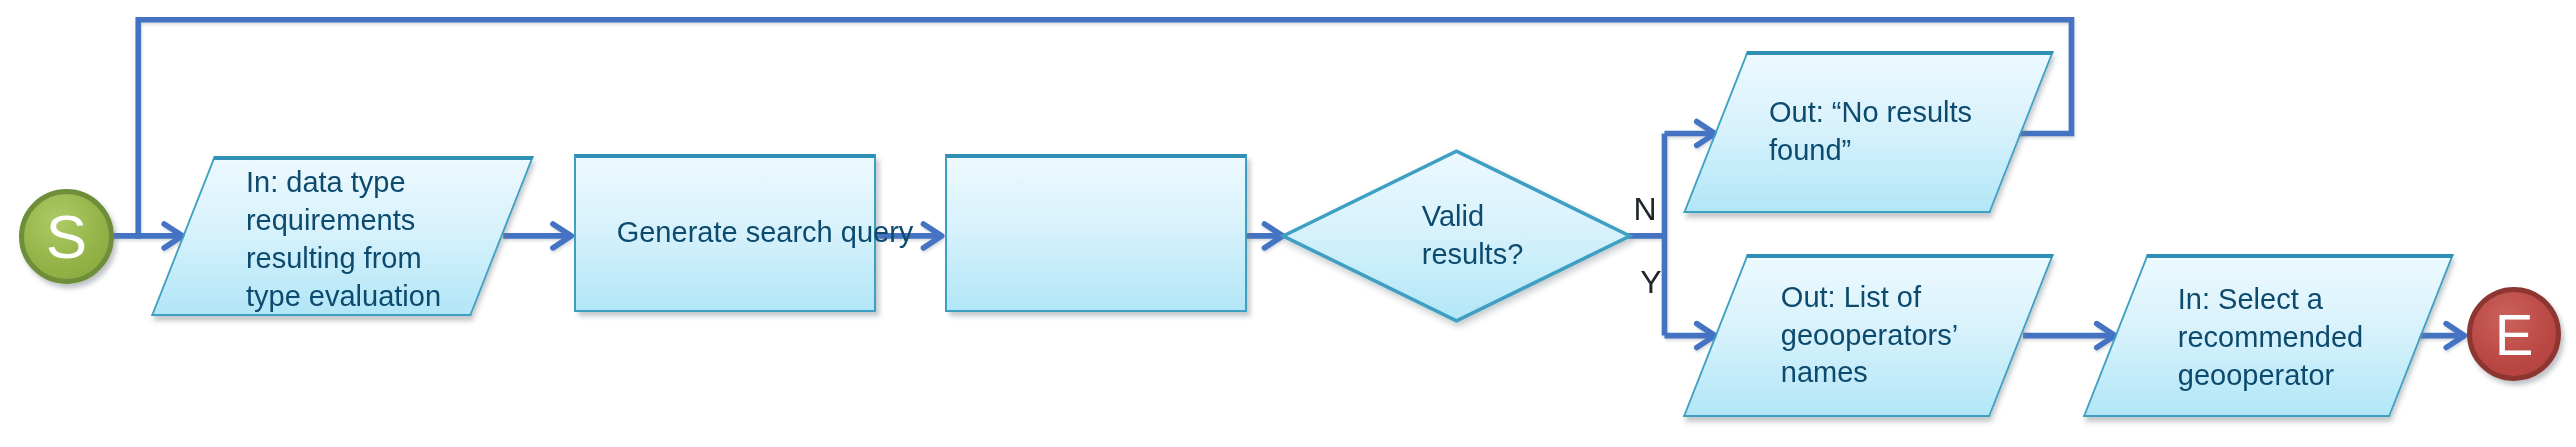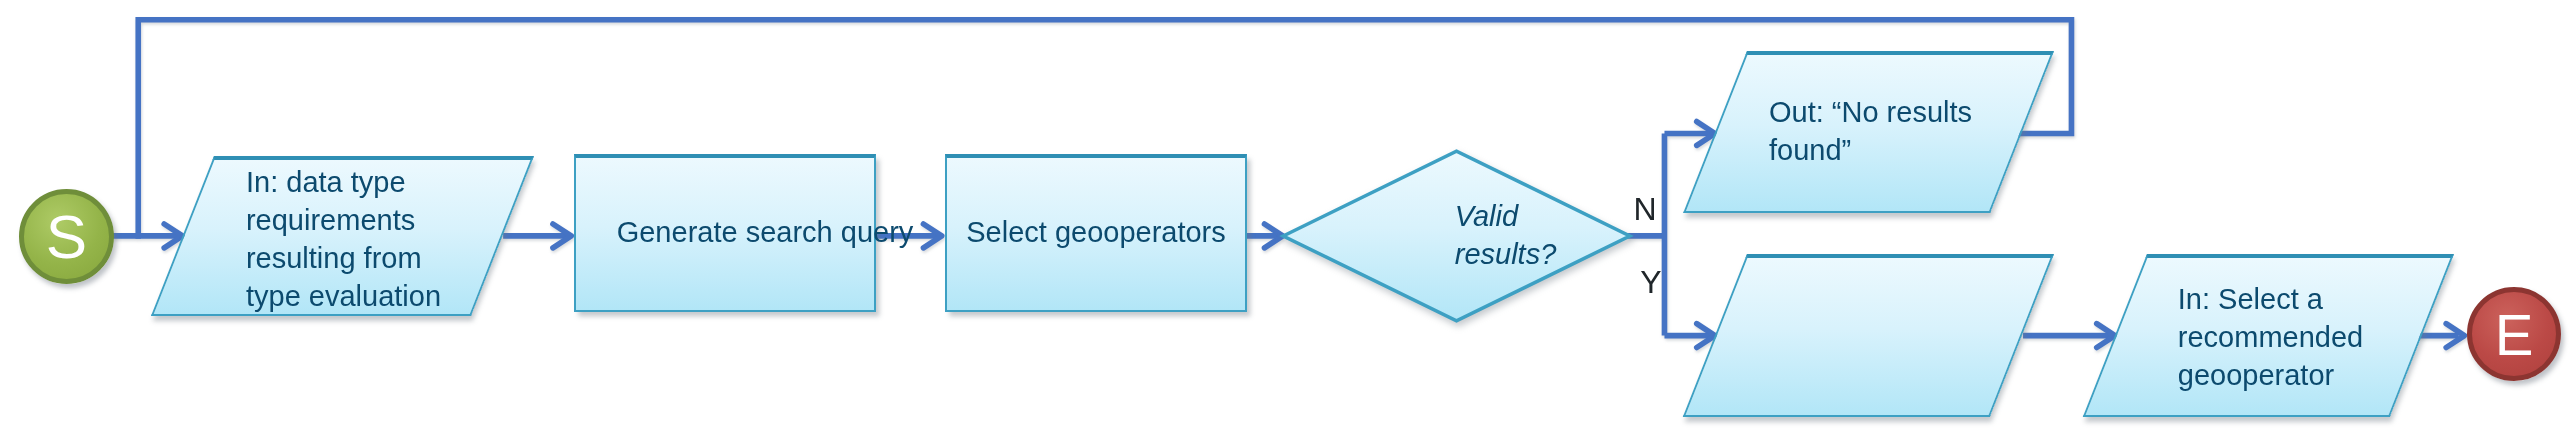--- a/index.html
+++ b/index.html
@@ -83,36 +83,38 @@
   <div class="shape para" style="left:214px;top:156px;width:320px;height:160px;"></div>
   <div class="label" style="left:175px;top:156px;width:337px;height:168px;">In: data type
 requirements
 resulting from
 type evaluation</div>
 
   <div class="shape" style="left:574px;top:154px;width:302px;height:158px;"></div>
   <div class="label" style="left:574px;top:154px;width:302px;height:158px;margin-left:40px;">Generate search query</div>
 
   <div class="shape" style="left:945px;top:154px;width:302px;height:158px;"></div>
-  <div class="label" style="left:945px;top:154px;width:302px;height:158px;">Select geooperators</div>
 
   <svg class="diamond-svg" style="left:1281px;top:149px;" width="351" height="174" viewBox="0 0 500 248">
     <polygon points="3,124 250,3 497,124 250,245" fill="url(#diafill)" stroke="#3DA0C3" stroke-width="5"></polygon>
   </svg>
-  <div class="label" style="left:1365px;top:152px;width:281px;height:168px;font-style:italic;">Valid
+  <div class="label" style="left:1332px;top:152px;width:281px;height:168px;">Valid
 results?</div>
 
   <div class="branch-label" style="left:1624px;top:185px;">N</div>
   <div class="branch-label" style="left:1630px;top:258px;">Y</div>
 
   <div class="shape para" style="left:1747px;top:51px;width:307px;height:162px;"></div>
   <div class="label" style="left:1702px;top:51px;width:337px;height:162px;">Out: “No results
 found”</div>
 
   <div class="shape para" style="left:1747px;top:254px;width:307px;height:163px;"></div>
+  <div class="label" style="left:1701px;top:254px;width:337px;height:163px;">Out: List of
+geooperators’
+names</div>
 
   <div class="shape para" style="left:2147px;top:254px;width:307px;height:163px;"></div>
   <div class="label" style="left:2102px;top:254px;width:337px;height:168px;">In: Select a
 recommended
 geooperator</div>
 
   <div class="terminator end">
     <span>E</span>
   </div>
 

